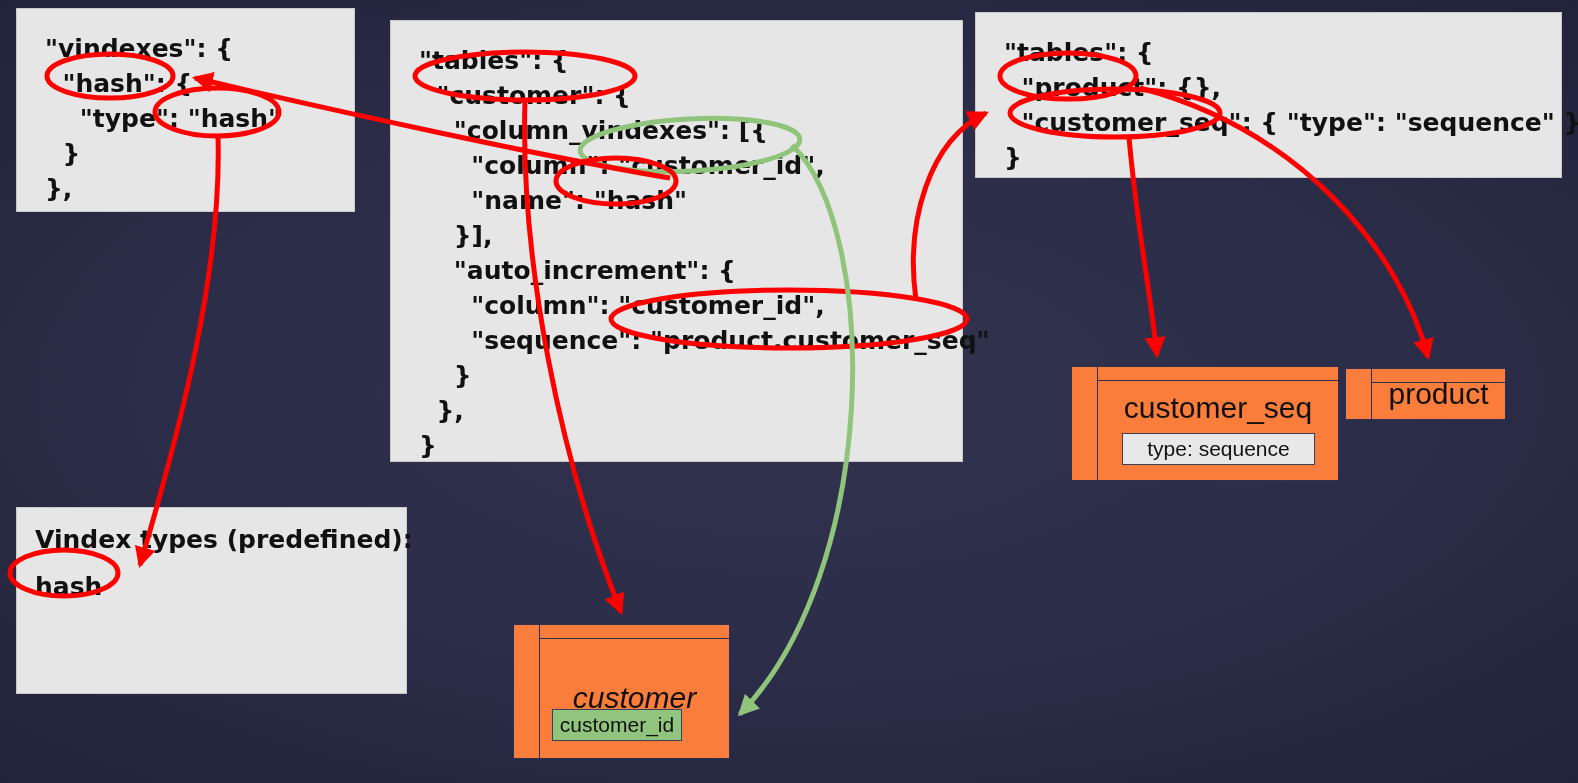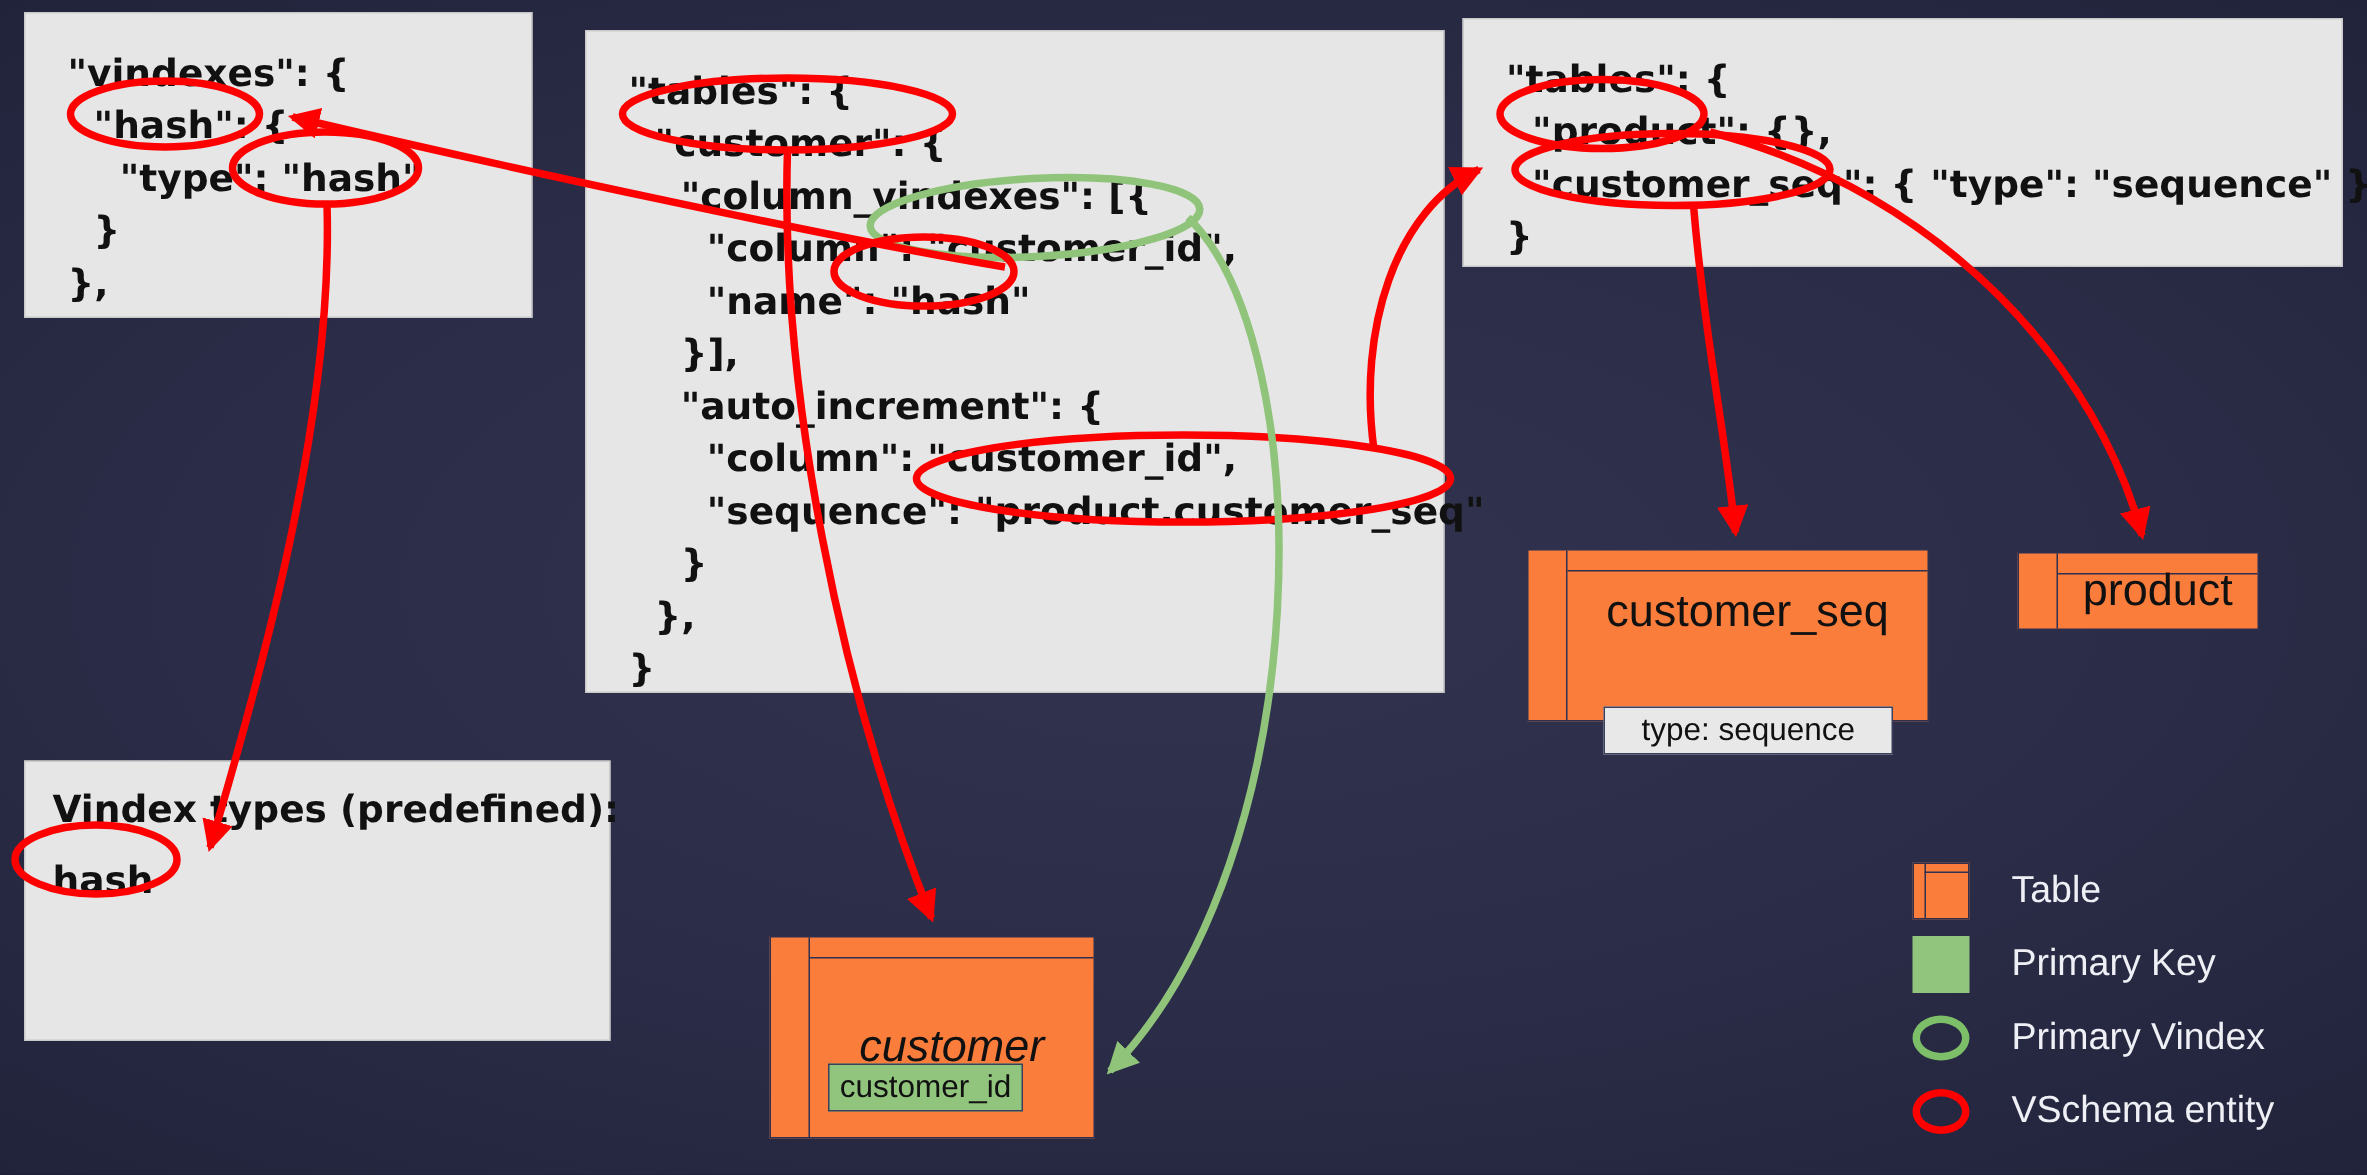--- a/index.html
+++ b/index.html
@@ -62,27 +62,27 @@
   .chip{
     position:absolute;
     box-sizing:border-box;
     border:1px solid #3a3f5c;
     font-family:"Liberation Sans", sans-serif;
     font-size:21px;color:#111;
     text-align:center;
     line-height:30px;
   }
   .chip.pk{background:#91C47C;}
-  .chip.meta{background:#E8E8E8;margin-top:38px;}
+  .chip.meta{background:#E8E8E8;}
 
   #tbl-customer{left:513px;top:624px;width:217px;height:135px;}
   #tbl-customer .tname{top:56px;font-style:italic;}
   #tbl-customer .chip{left:38px;top:84px;width:130px;height:32px;}
 
-  #tbl-customer-seq{left:1018px;top:366px;width:268px;height:115px;}
+  #tbl-customer-seq{left:1071px;top:366px;width:268px;height:115px;}
   #tbl-customer-seq .tname{top:24px;}
   #tbl-customer-seq .chip{left:50px;top:66px;width:193px;height:32px;}
 
   #tbl-product{left:1345px;top:368px;width:161px;height:52px;}
   #tbl-product .tname{top:8px;}
 
   
   #legend{position:absolute;left:1275px;top:575px;width:290px;height:190px;}
   .lgrow{position:absolute;left:0;width:290px;height:40px;}
   .lgrow .sw{position:absolute;left:0;top:0;width:38px;height:38px;}
@@ -156,41 +156,20 @@
     <div class="tname">customer_seq</div>
     <div class="chip meta">type: sequence</div>
   </div>
 
   <div class="tbl" id="tbl-product">
     <div class="gutter"></div>
     <div class="toprule"></div>
     <div class="tname">product</div>
   </div>
 
-  <div id="legend">
-    <div class="lgrow" style="top:0px;">
-      <div class="sw table-sw">
-          <div class="g"></div>
-          <div class="r"></div>
-        </div>
-      <div class="lb">Table</div>
-    </div>
-    <div class="lgrow" style="top:49px;">
-      <div class="sw pk-sw"></div>
-      <div class="lb">Primary Key</div>
-    </div>
-    <div class="lgrow" style="top:98px;">
-      <div class="sw ell green"></div>
-      <div class="lb">Primary Vindex</div>
-    </div>
-    <div class="lgrow" style="top:147px;">
-      <div class="sw ell red"></div>
-      <div class="lb">VSchema entity</div>
-    </div>
-  </div>
 
   <svg id="overlay" viewBox="0 0 1578 783">
     <defs>
       <marker id="ah-red" viewBox="0 0 10 10" refX="8.5" refY="5" markerWidth="4.2" markerHeight="4.2" orient="auto-start-reverse">
         <path d="M0,0 L10,5 L0,10 z" fill="#FF0000"></path>
       </marker>
       <marker id="ah-green" viewBox="0 0 10 10" refX="8.5" refY="5" markerWidth="4.2" markerHeight="4.2" orient="auto-start-reverse">
         <path d="M0,0 L10,5 L0,10 z" fill="#8FC47A"></path>
       </marker>
     </defs>

